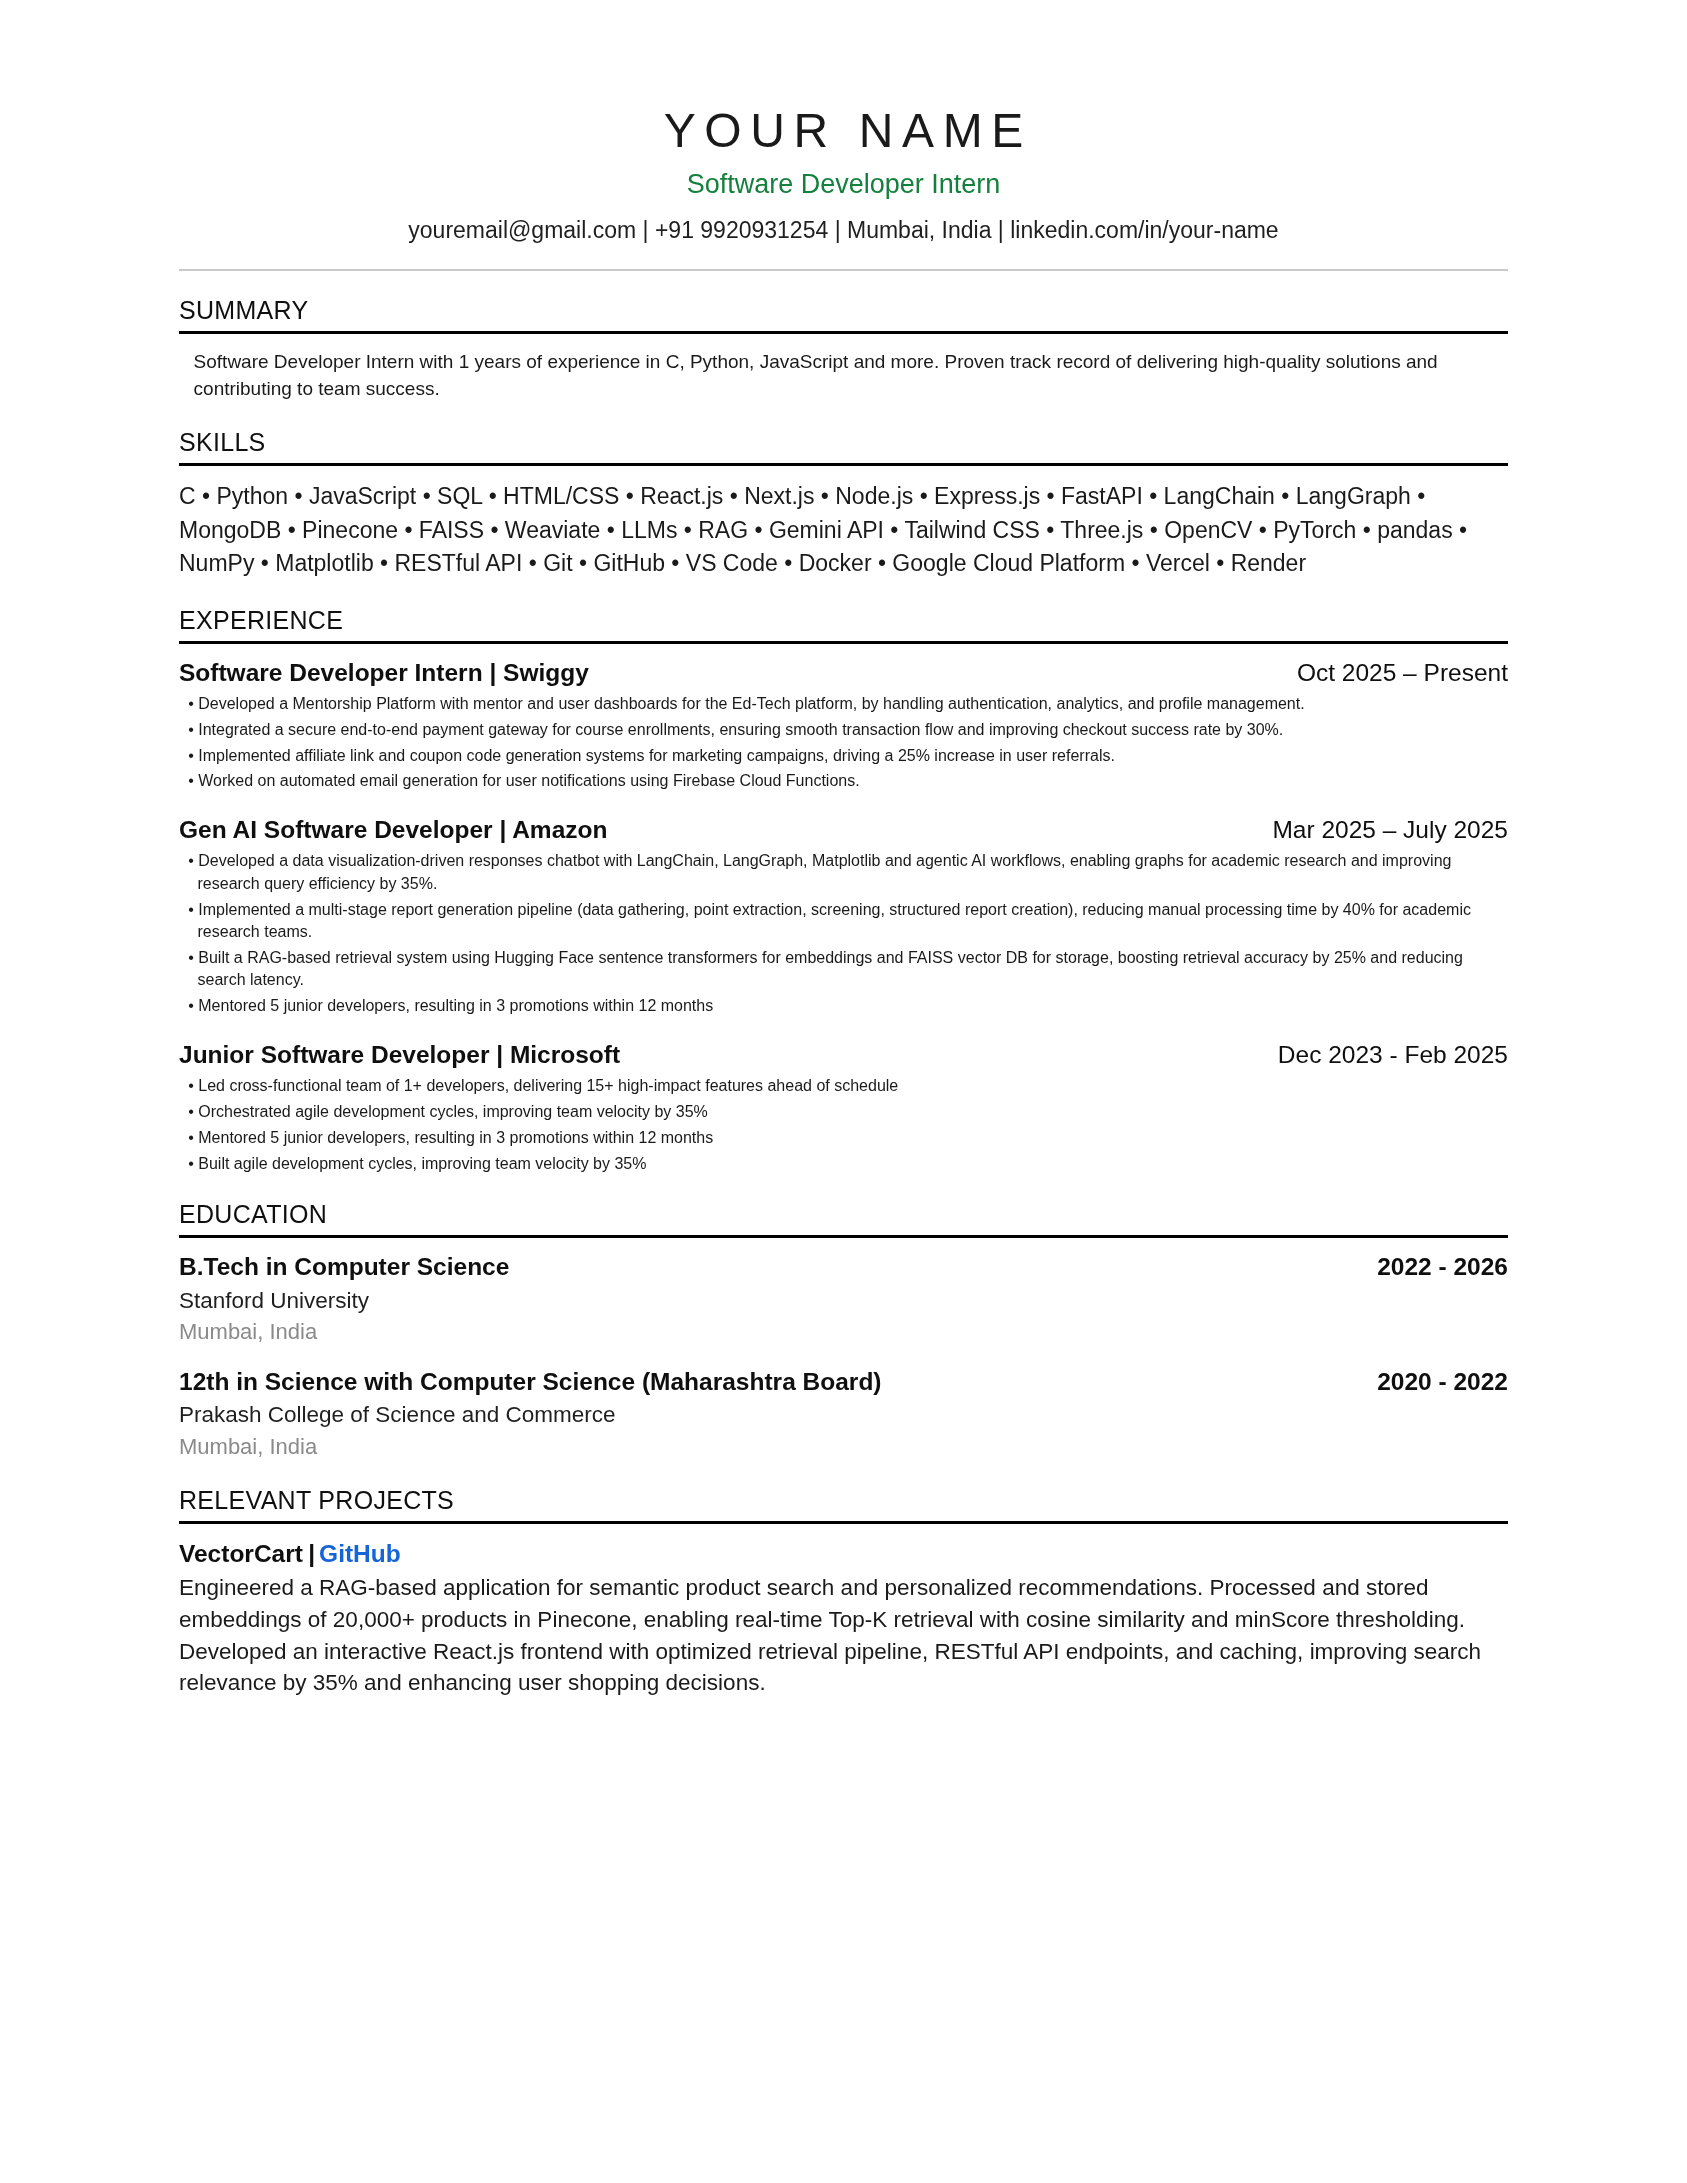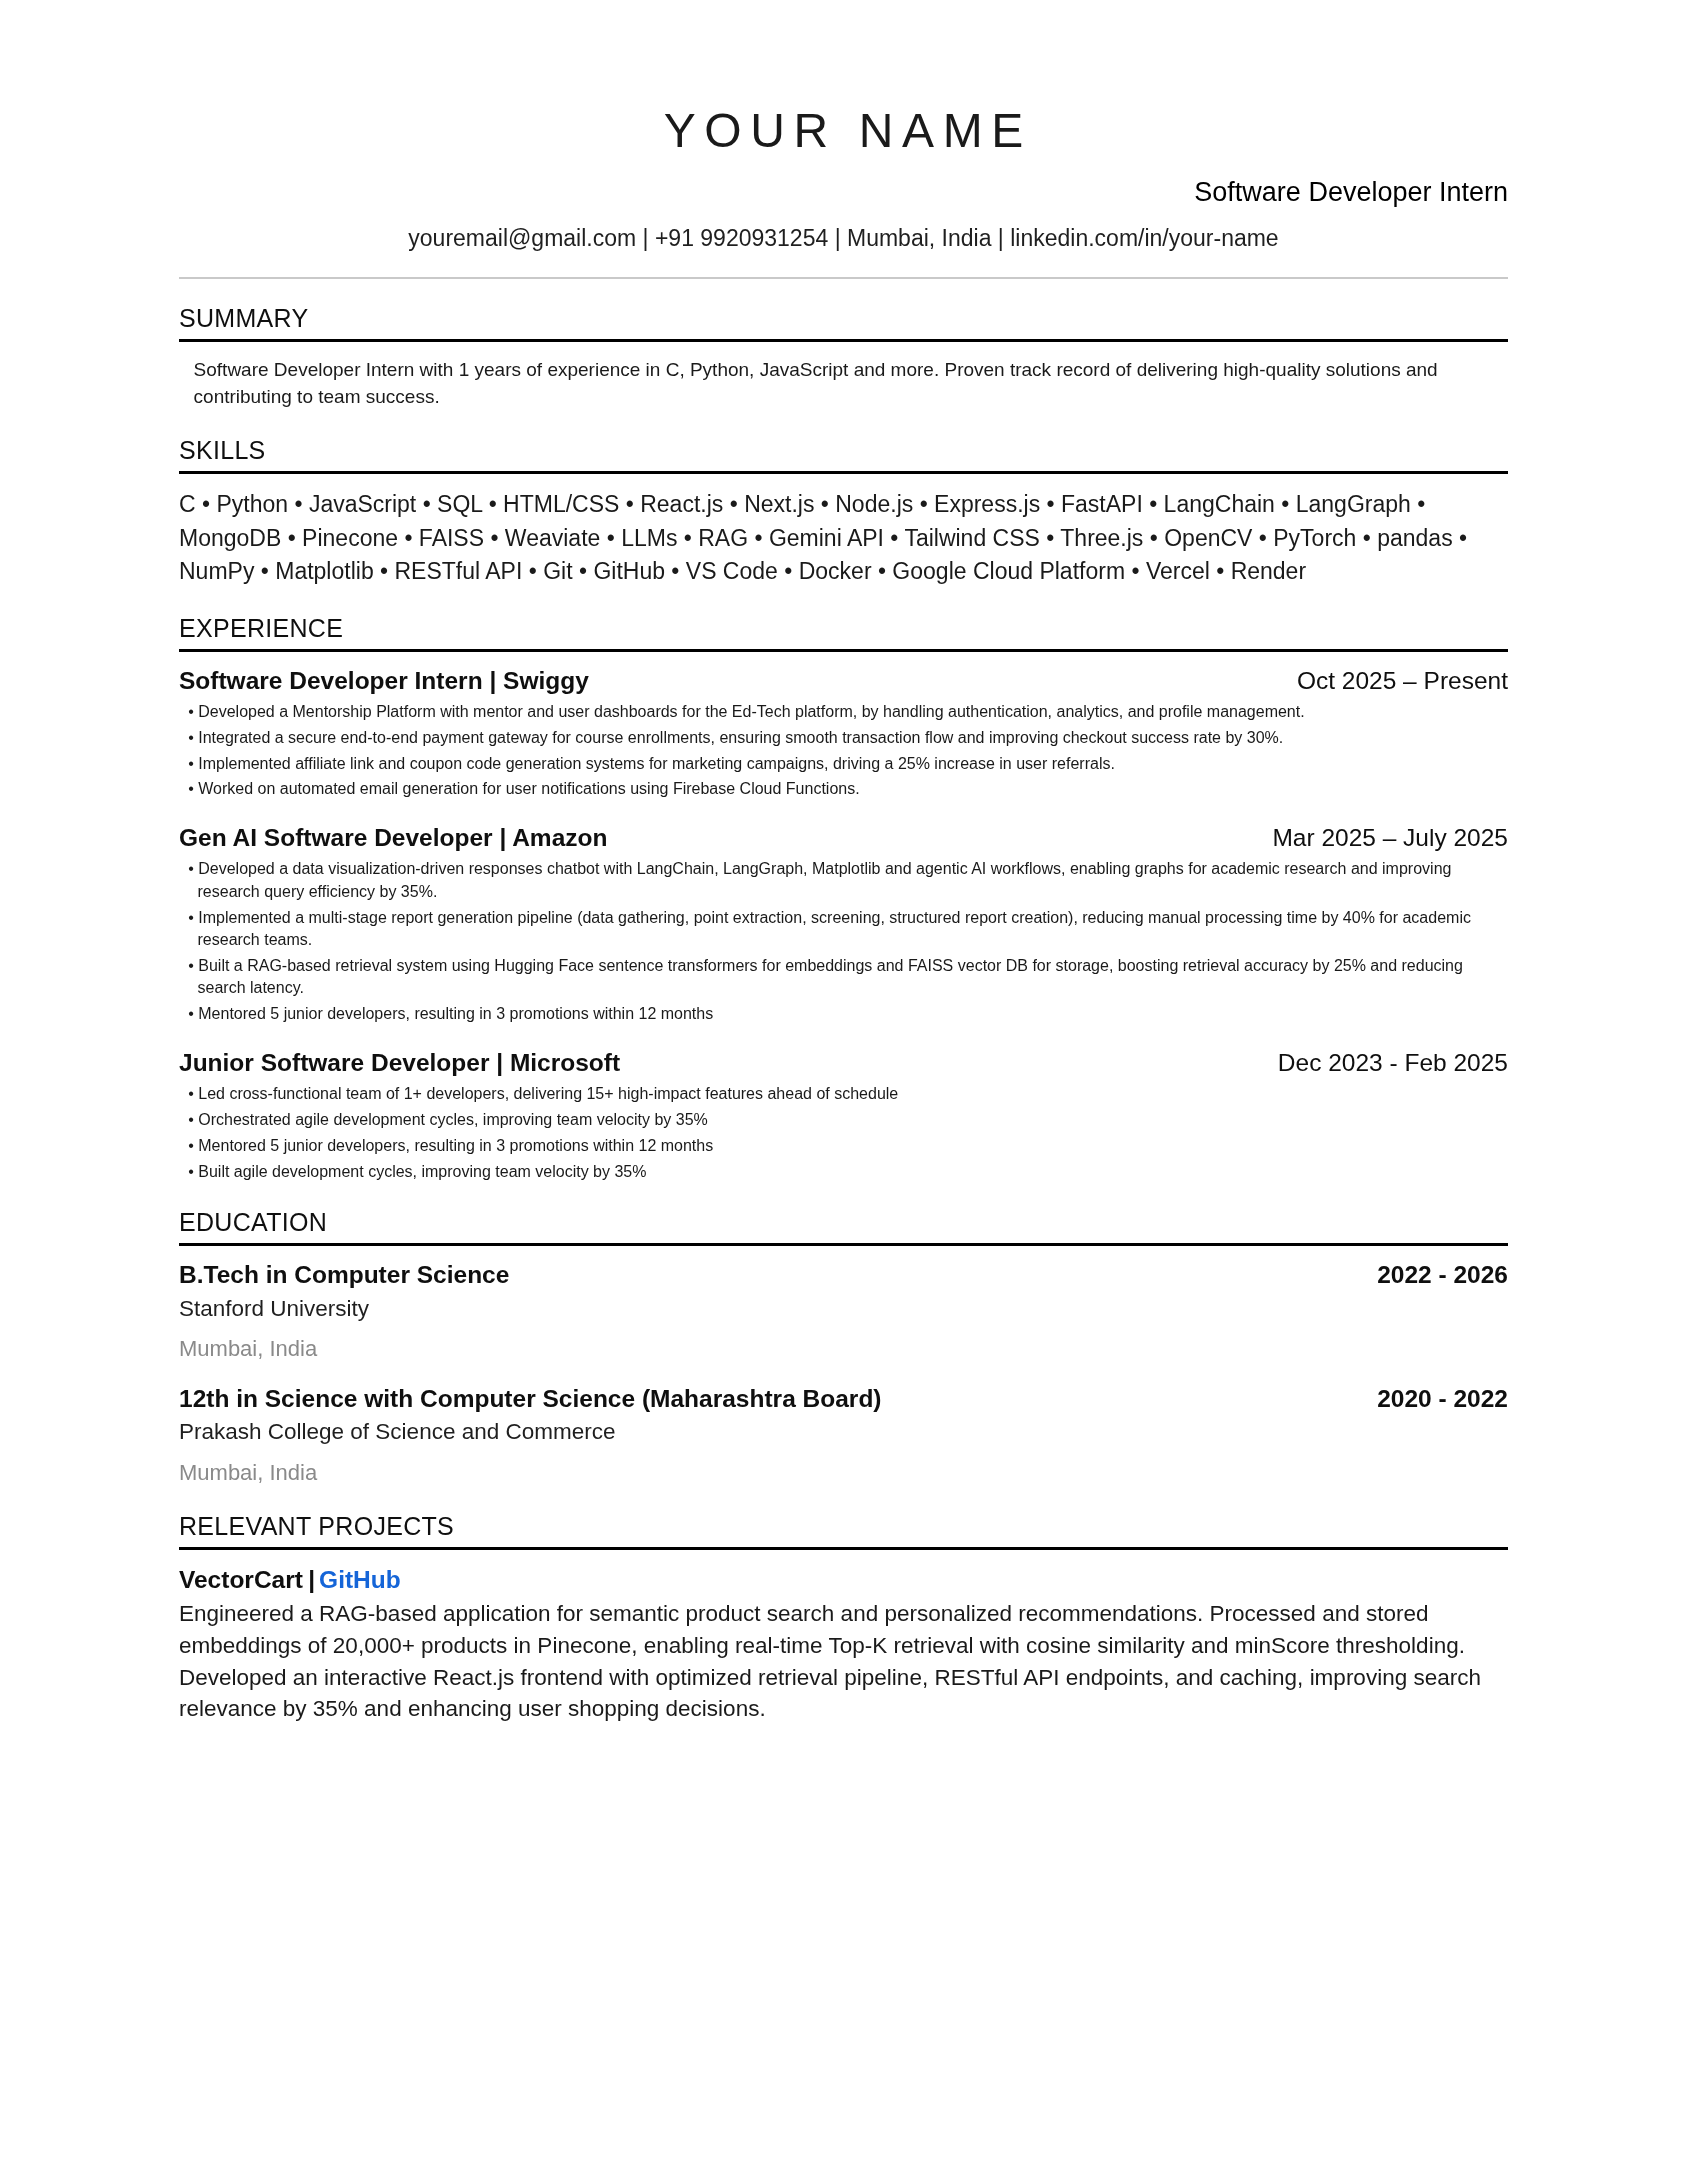--- a/index.html
+++ b/index.html
@@ -34,24 +34,23 @@
     font-weight: 300;
     letter-spacing: 8.6px;
     color: #1a1a1a;
     line-height: 1.05;
     margin: 0 0 0 0;
     padding-left: 8.6px;
   }
   .headline {
     font-size: 27px;
     font-weight: 400;
-    color: #000000;
-    margin-top: 20px;
-    line-height: 1.2;
-    text-align: right;
+    color: #15803d;
+    margin-top: 12px;
+    line-height: 1.2;
   }
   .contact {
     font-size: 23px;
     font-weight: 400;
     color: #1f1f1f;
     margin-top: 16.5px;
     line-height: 1.2;
   }
   .header-rule {
     margin-top: 25px;
@@ -167,21 +166,21 @@
   .edu-school {
     font-size: 22.5px;
     color: #1f1f1f;
     line-height: 1.35;
     margin-top: 4px;
   }
   .edu-location {
     font-size: 22px;
     color: #8a8a8a;
     line-height: 1.35;
-    margin-top: 10px;
+    margin-top: 1px;
   }
 
   
   .project { margin-bottom: 20px; }
   .project:last-child { margin-bottom: 0; }
   .project-head {
     font-size: 24.5px;
     font-weight: 700;
     color: #0f0f0f;
     line-height: 1.2;

